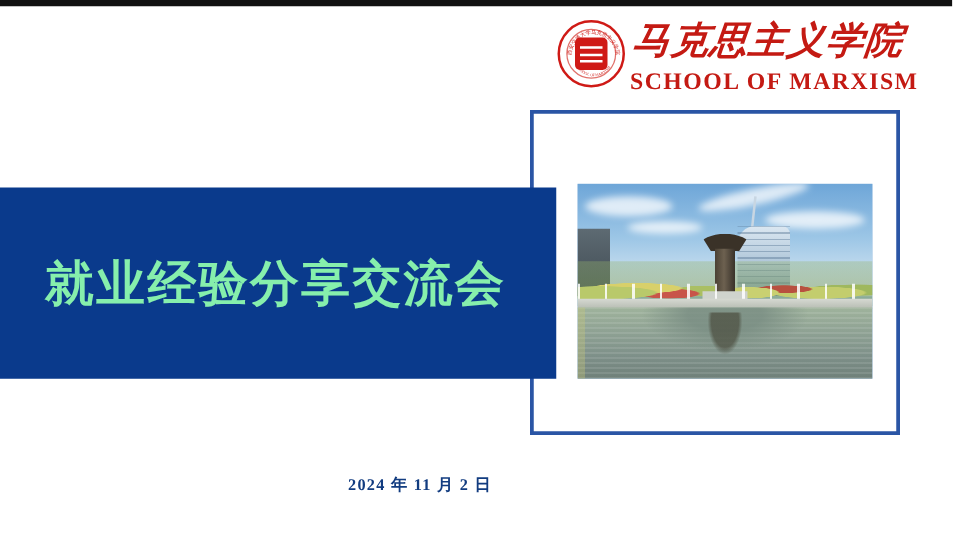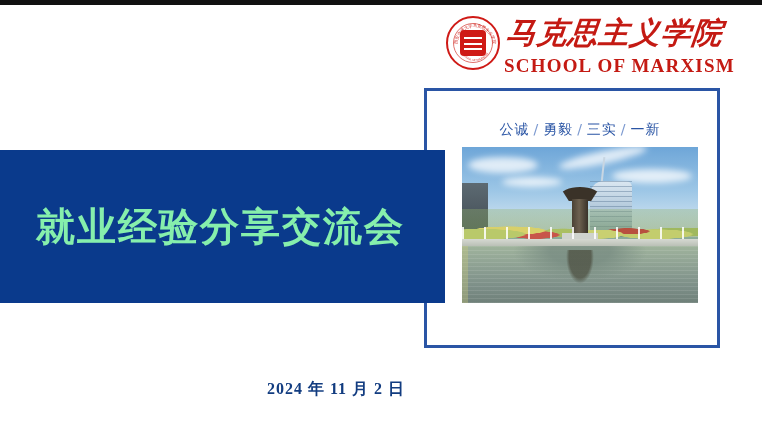--- a/index.html
+++ b/index.html
@@ -293,21 +293,21 @@
 
   
   .date-line {
     position: absolute;
     left: 0px;
     top: 379px;
     width: 676px;
     text-align: center;
     color: #123c80;
     font-family: "Liberation Serif", serif;
-    font-size: 16px;
+    font-size: 13px;
     font-weight: bold;
     letter-spacing: 1px;
     white-space: nowrap;
   }
   
   .date-line .date-inner {
     display: inline-block;
     transform: translateX(-2px);
   }
 </style>
@@ -339,21 +339,20 @@
       </div>
     </div>
 
     <div class="logo-cn">马克思主义学院</div>
 
     <div class="logo-en">SCHOOL OF MARXISM</div>
   </div>
 
   <div class="frame"></div>
 
-  <div class="motto"><span>公诚</span><span class="sep">/</span><span>勇毅</span><span class="sep">/</span><span>三实</span><span class="sep">/</span><span>一新</span></div>
 
   <div class="photo">
     <div class="ph-sky"></div>
     <div class="ph-cloud c1"></div>
     <div class="ph-cloud c2"></div>
     <div class="ph-cloud c3"></div>
     <div class="ph-cloud c4"></div>
     <div class="ph-building-left"></div>
     <div class="ph-antenna"></div>
     <div class="ph-building-glass"></div>

